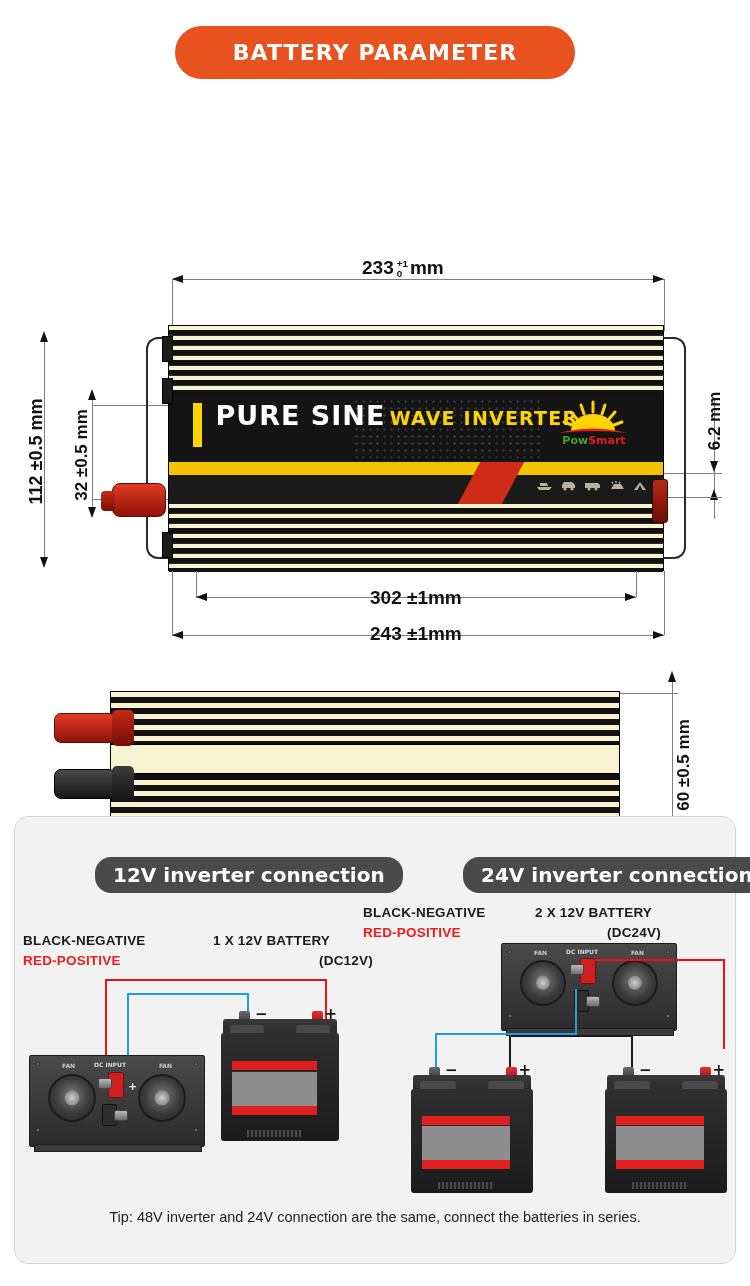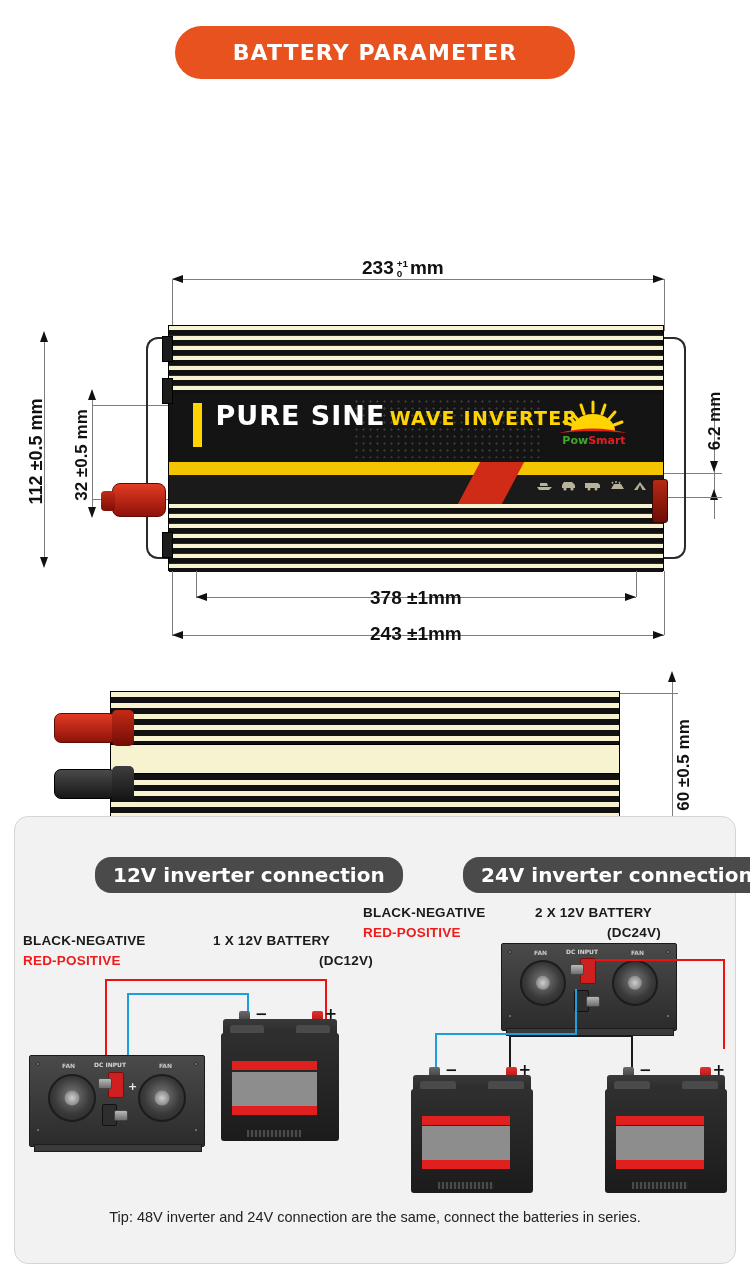--- a/index.html
+++ b/index.html
@@ -427,21 +427,21 @@
   </div>
 
   <div class="term-red-top"></div>
   <div class="term-dark-right"></div>
 
   <div class="dimline hline" style="left:196px; top:518px; width:440px;"></div>
   <div class="arrow arr-l" style="left:196px; top:514px;"></div>
   <div class="arrow arr-r" style="left:625px; top:514px;"></div>
   <div class="dimline vline" style="left:196px; top:492px; height:26px;"></div>
   <div class="dimline vline" style="left:636px; top:492px; height:26px;"></div>
-  <div class="dimtext" style="left:370px; top:508px; font-size:19px;">378 ±1mm</div>
+  <div class="dimtext" style="left:370px; top:508px; font-size:19px;">302 ±1mm</div>
 
   <div class="dimline hline" style="left:172px; top:556px; width:492px;"></div>
   <div class="arrow arr-l" style="left:172px; top:552px;"></div>
   <div class="arrow arr-r" style="left:653px; top:552px;"></div>
   <div class="dimline vline" style="left:172px; top:492px; height:64px;"></div>
   <div class="dimline vline" style="left:664px; top:492px; height:64px;"></div>
   <div class="dimtext" style="left:370px; top:544px; font-size:19px;">243 ±1mm</div>
 
   <div class="inverter-side">
     <div class="side-center"></div>

